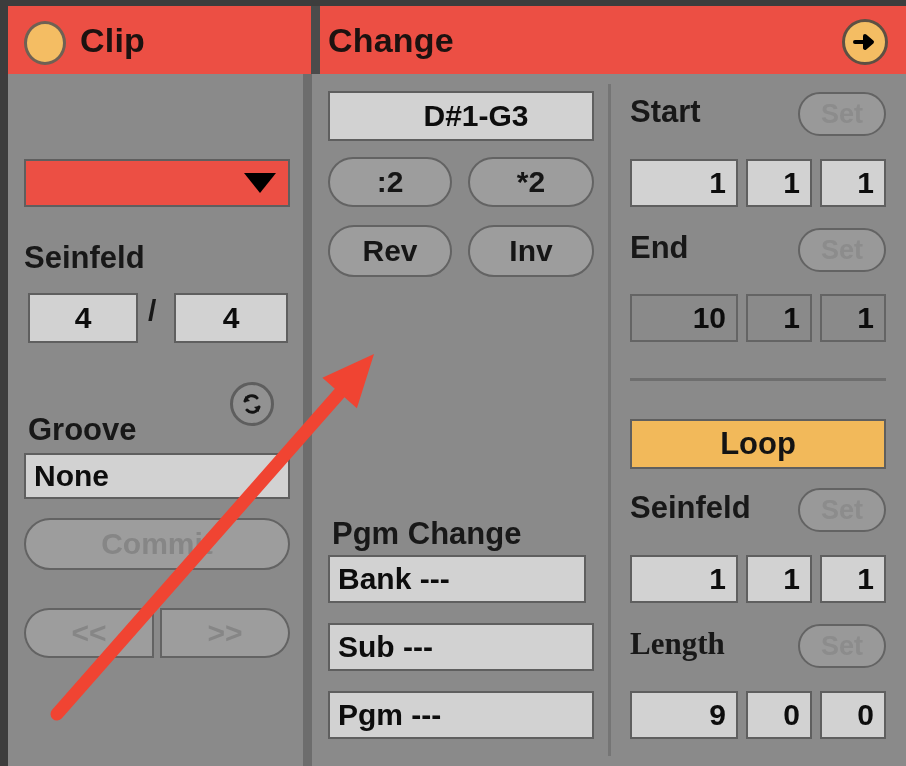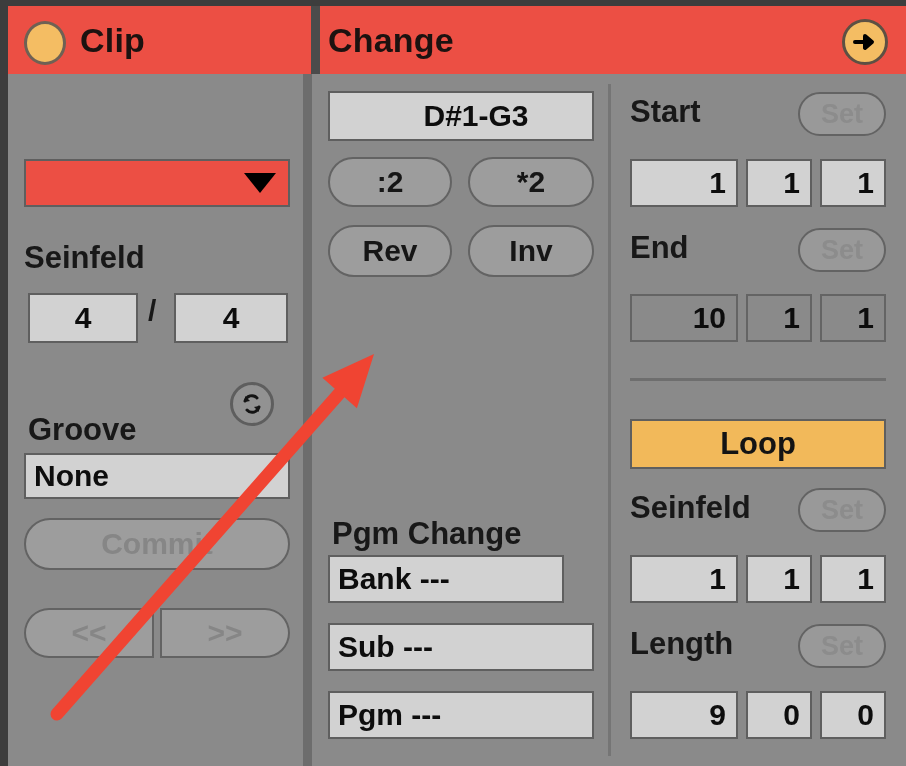--- a/index.html
+++ b/index.html
@@ -255,21 +255,21 @@
   <div class="pill" style="left:468px; top:157px; width:126px; height:50px;">*2</div>
 
   <div class="pill" style="left:468px; top:225px; width:126px; height:52px;">Inv</div>
 
   <div class="pill" style="left:328px; top:225px; width:124px; height:52px;">Rev</div>
 
 
 
   <div class="label" style="left:332px; top:492px;margin-top:24px;">Pgm Change</div>
 
-  <div class="field left" style="left:328px; top:555px; width:236px; height:48px;">Bank ---</div>
+  <div class="field left" style="left:328px; top:555px; width:258px; height:48px;">Bank ---</div>
 
   <div class="field left" style="left:328px; top:691px; width:266px; height:48px;">Pgm ---</div>
 
   <div class="field left" style="left:328px; top:623px; width:266px; height:48px;">Sub ---</div>
 
   <div class="label" style="left:630px; top:94px;">Start</div>
 
   <div class="pill set" style="left:798px; top:92px; width:88px; height:44px;">Set</div>
 
   <div class="field right" style="left:630px; top:159px; width:108px; height:48px;">1</div>
@@ -289,21 +289,21 @@
   <div class="loop-btn" style="left:630px; top:419px; width:256px; height:50px;">Loop</div>
 
   <div class="label" style="left:630px; top:490px;">Seinfeld</div>
 
   <div class="pill set" style="left:798px; top:488px; width:88px; height:44px;">Set</div>
 
   <div class="field right" style="left:630px; top:555px; width:108px; height:48px;">1</div>
   <div class="field right" style="left:746px; top:555px; width:66px; height:48px;">1</div>
   <div class="field right" style="left:820px; top:555px; width:66px; height:48px;">1</div>
 
-  <div class="label" style="left:630px; top:626px;">Length</div>
+  <div class="label" style="left:630px; top:626px;font-family:Liberation Serif, serif;">Length</div>
 
   <div class="pill set" style="left:798px; top:624px; width:88px; height:44px;">Set</div>
 
   <div class="field right" style="left:630px; top:691px; width:108px; height:48px;">9</div>
   <div class="field right" style="left:746px; top:691px; width:66px; height:48px;">0</div>
   <div class="field right" style="left:820px; top:691px; width:66px; height:48px;">0</div>
 
   <svg class="annot">
     <g>
       <line id="annot-line" x1="57" y1="714" x2="348.88721199129117" y2="382.51925452093116" stroke="#f04432" stroke-width="13" stroke-linecap="round"></line>

